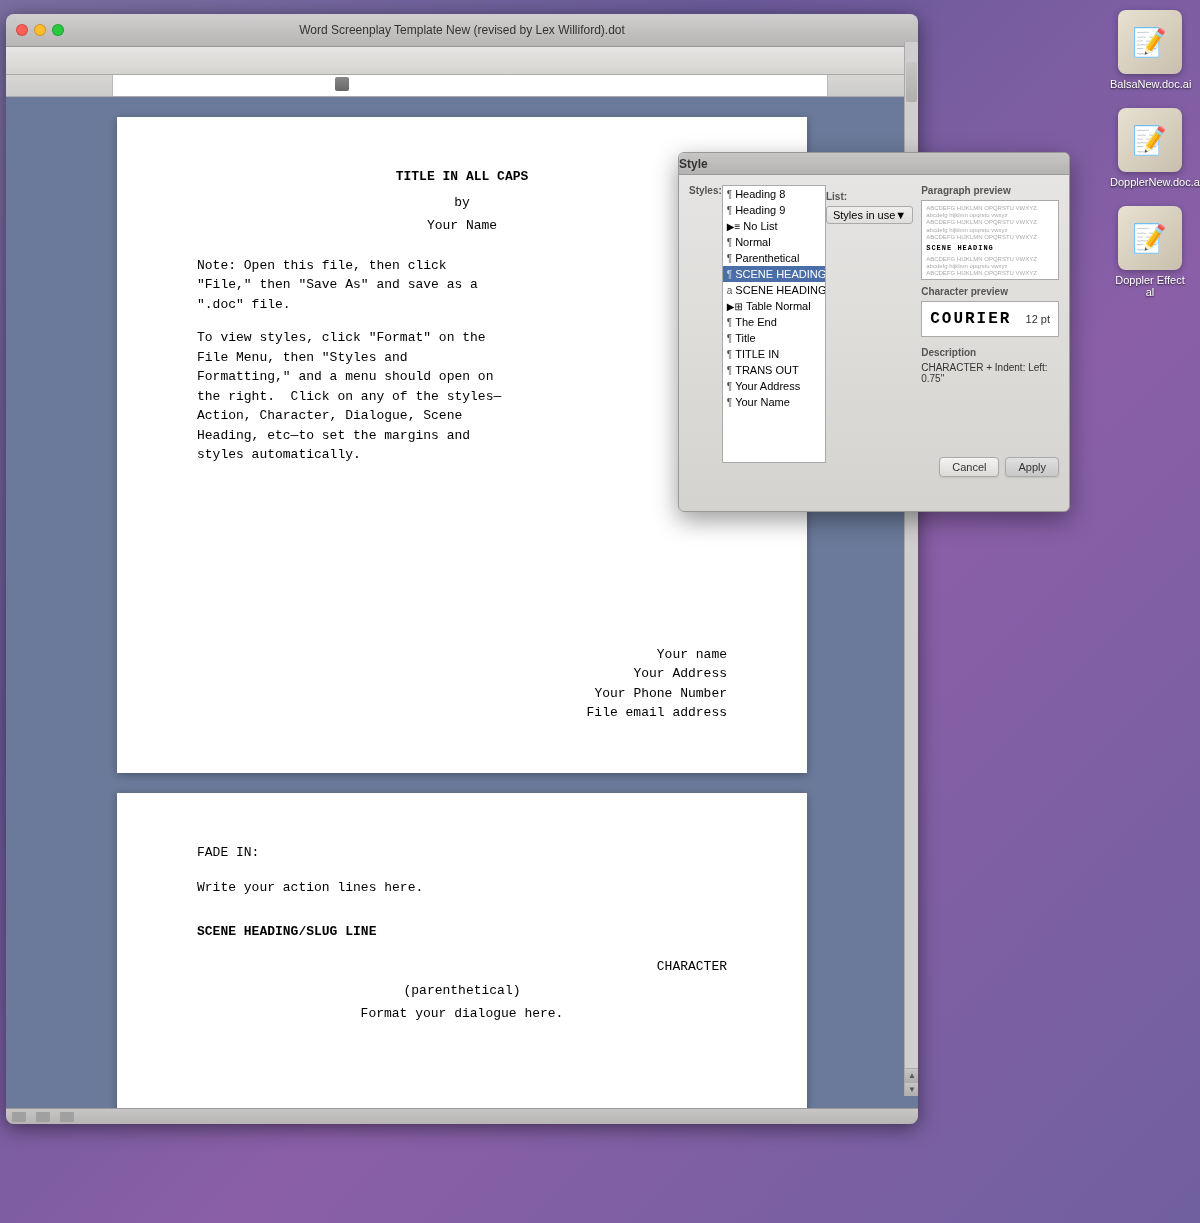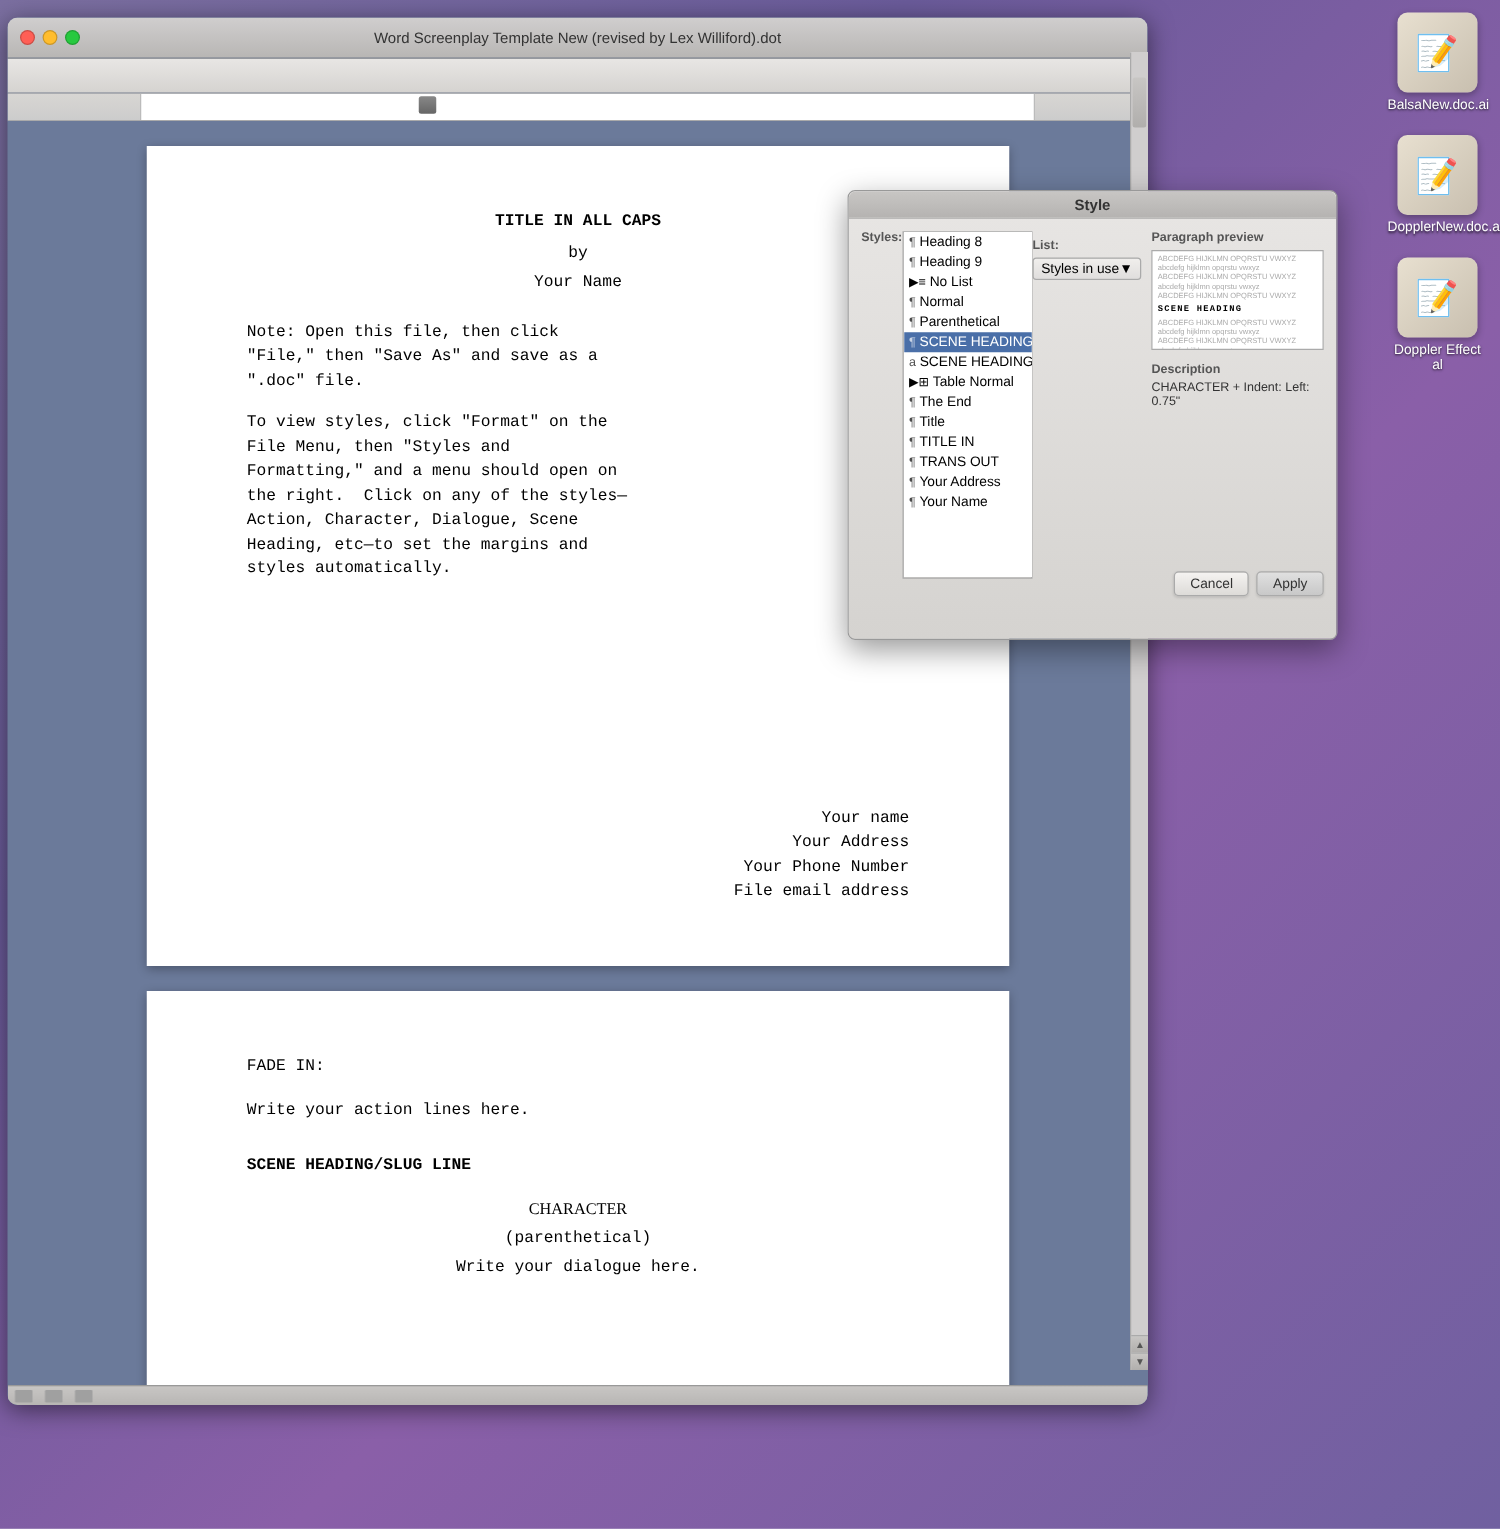--- a/index.html
+++ b/index.html
@@ -264,21 +264,20 @@
       box-shadow: 0 8px 24px rgba(0,0,0,0.4);
       z-index: 100;
     }
 
     .dialog-titlebar {
       height: 22px;
       background: linear-gradient(to bottom, #c8c6c4, #b5b3b1);
       border-radius: 6px 6px 0 0;
       display: flex;
       align-items: center;
-      justify-content: center;
       font-size: 12px;
       font-weight: bold;
       color: #333;
       border-bottom: 1px solid #999;
     }
 
     .dialog-body {
       padding: 10px;
       display: grid;
       grid-template-columns: 1fr 1fr;
@@ -529,23 +528,23 @@
         <div>Your Address</div>
         <div>Your Phone Number</div>
         <div>File email address</div>
       </div>
     </div>
 
     <div class="page">
       <div style="margin-bottom:16px;">FADE IN:</div>
       <div style="margin-bottom:24px;">Write your action lines here.</div>
       <div style="margin-bottom:16px; font-weight:bold;">SCENE HEADING/SLUG LINE</div>
-      <div style="text-align:center; margin-bottom:4px;font-family:Liberation Serif, serif;">CHARACTER</div>
+      <div style="text-align:right; margin-bottom:4px;">CHARACTER</div>
       <div style="text-align:center; margin-bottom:4px;">(parenthetical)</div>
-      <div style="text-align:center; margin-bottom:40px;">Write your dialogue here.</div>
+      <div style="text-align:center; margin-bottom:40px;">Format your dialogue here.</div>
 
     </div>
 
   </div>
 
   <div class="right-scrollbar">
     <div class="right-scrollbar-thumb"></div>
     <div class="right-scrollbar-arrows">
       <div class="scroll-arrow">▲</div>
       <div class="scroll-arrow">▼</div>
@@ -657,20 +656,27 @@
               SCENE HEADING
             </div>
             <div style="color:#aaa; font-size:6px; line-height:1.2; margin-top:3px;">
               ABCDEFG HIJKLMN OPQRSTU VWXYZ abcdefg hijklmn opqrstu vwxyz<br>
               ABCDEFG HIJKLMN OPQRSTU VWXYZ abcdefg hijklmn opqrstu vwxyz
             </div>
           </div>
         </div>
       </div>
 
+      <div>
+        <div class="dialog-section-label">Character preview</div>
+        <div class="char-preview">
+          <div class="char-preview-font">COURIER</div>
+          <div class="char-preview-size">12 pt</div>
+        </div>
+      </div>
 
       <div class="description-section">
         <div class="dialog-section-label">Description</div>
         <div class="description-text">CHARACTER + Indent: Left: 0.75"</div>
       </div>
 
     </div>
   </div>
 
   <div class="dialog-footer">

